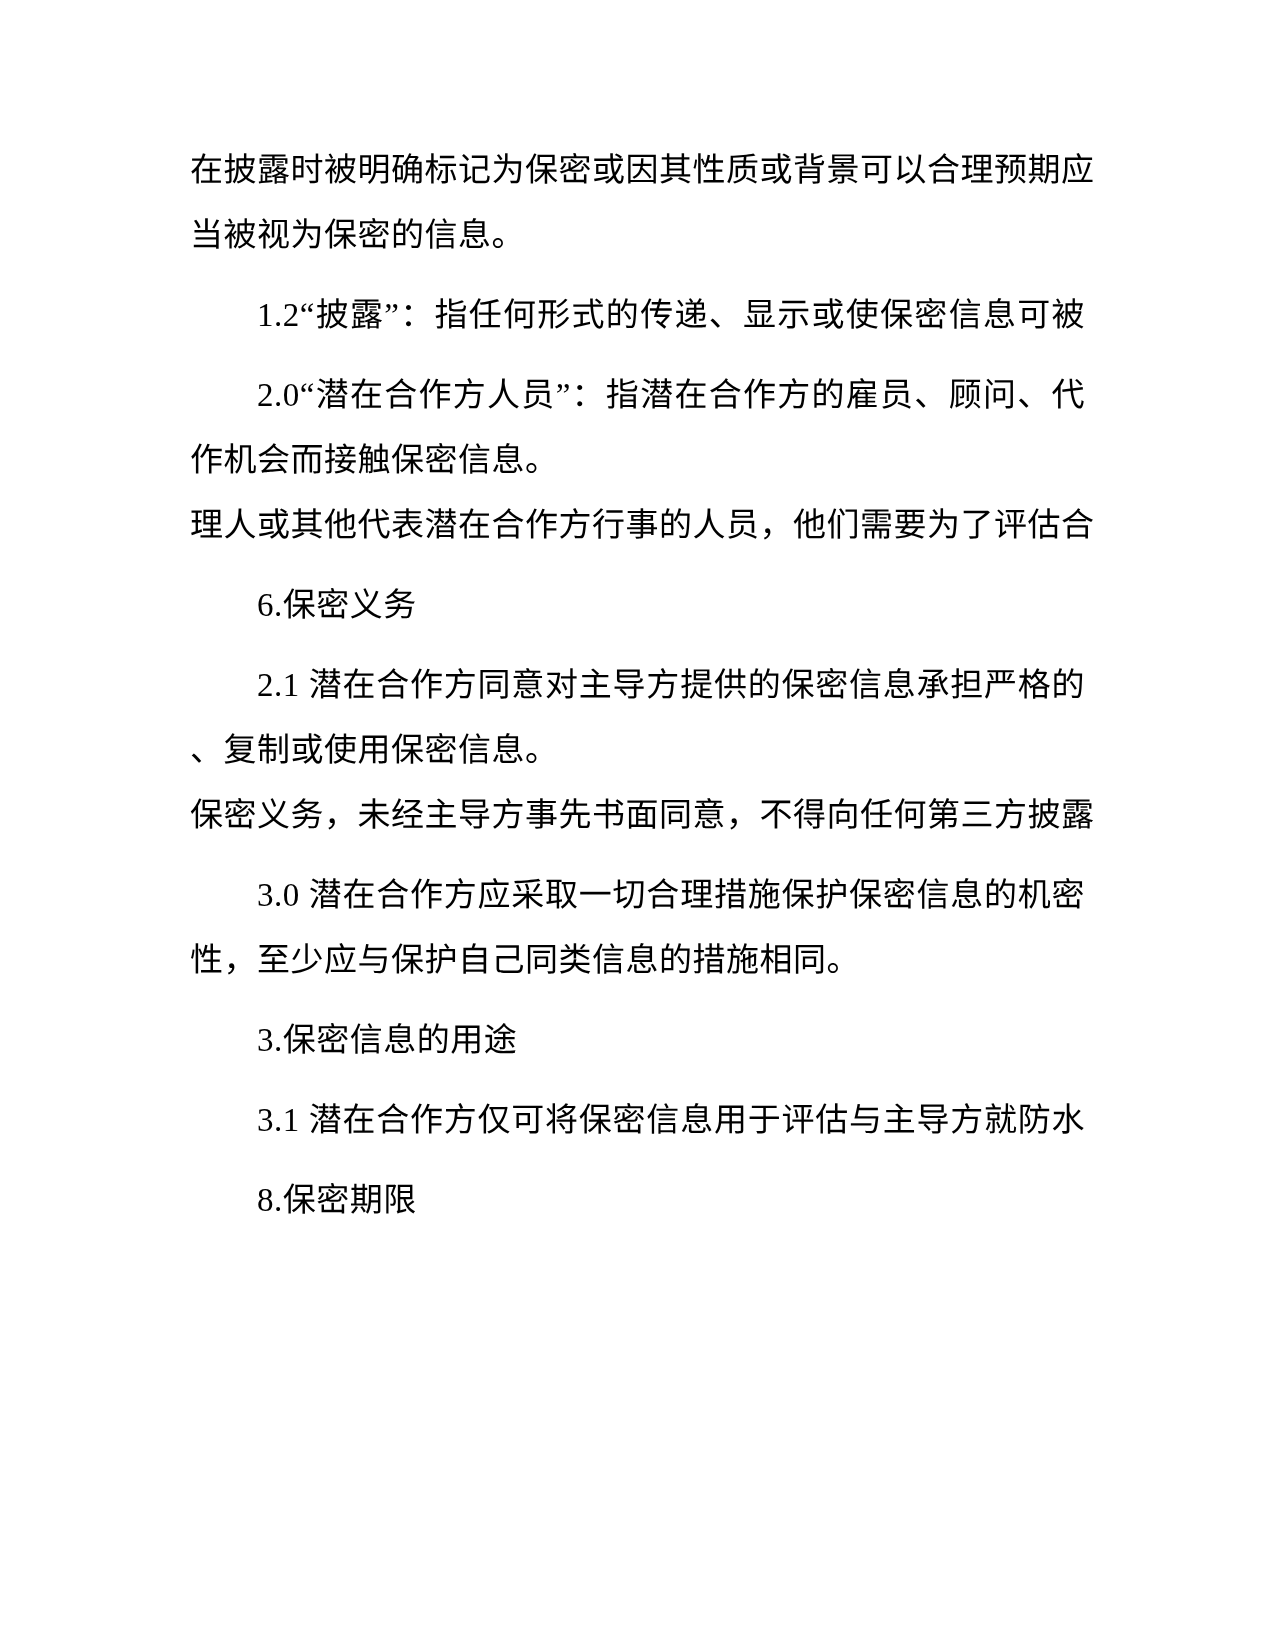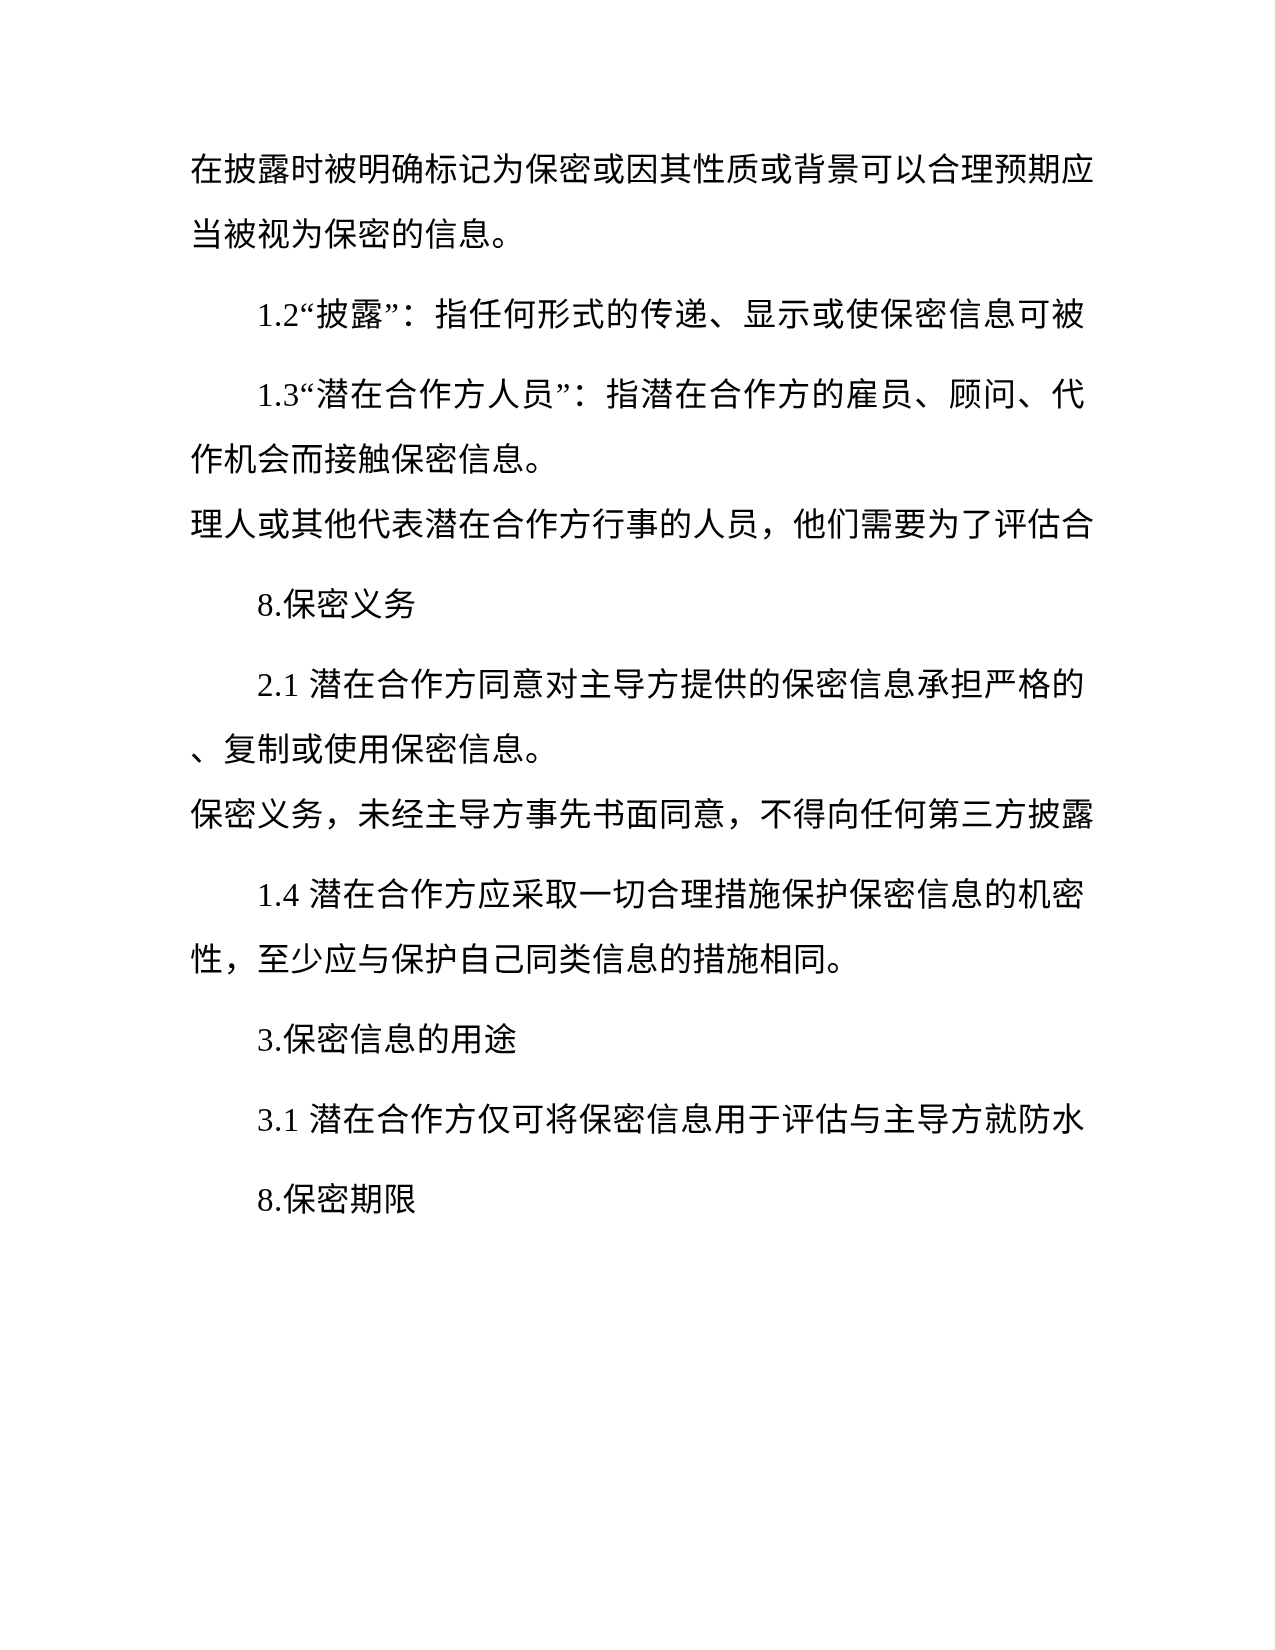--- a/index.html
+++ b/index.html
@@ -42,34 +42,34 @@
 <div class="page" style="background: rgb(255, 255, 255); color: rgb(0, 0, 0);">
   <main class="doc-content" id="doc-content">
       <div class="para">
         <div class="line justify">在披露时被明确标记为保密或因其性质或背景可以合理预期应</div>
         <div class="line">当被视为保密的信息。</div>
       </div>
       <div class="para">
         <div class="line justify indent">1.2“披露”：指任何形式的传递、显示或使保密信息可被</div>
       </div>
       <div class="para">
-        <div class="line justify indent">1.3“潜在合作方人员”：指潜在合作方的雇员、顾问、代</div>
+        <div class="line justify indent">2.0“潜在合作方人员”：指潜在合作方的雇员、顾问、代</div>
         <div class="line">作机会而接触保密信息。</div>
         <div class="line justify">理人或其他代表潜在合作方行事的人员，他们需要为了评估合</div>
       </div>
       <div class="para">
-        <div class="line indent">8.保密义务</div>
+        <div class="line indent">6.保密义务</div>
       </div>
       <div class="para">
         <div class="line justify indent">2.1 潜在合作方同意对主导方提供的保密信息承担严格的</div>
         <div class="line">、复制或使用保密信息。</div>
         <div class="line justify">保密义务，未经主导方事先书面同意，不得向任何第三方披露</div>
       </div>
       <div class="para">
-        <div class="line justify indent">1.4 潜在合作方应采取一切合理措施保护保密信息的机密</div>
+        <div class="line justify indent">3.0 潜在合作方应采取一切合理措施保护保密信息的机密</div>
         <div class="line">性，至少应与保护自己同类信息的措施相同。</div>
       </div>
       <div class="para">
         <div class="line indent">3.保密信息的用途</div>
       </div>
       <div class="para">
         <div class="line justify indent">3.1 潜在合作方仅可将保密信息用于评估与主导方就防水</div>
       </div>
       <div class="para">
         <div class="line indent">8.保密期限</div>

